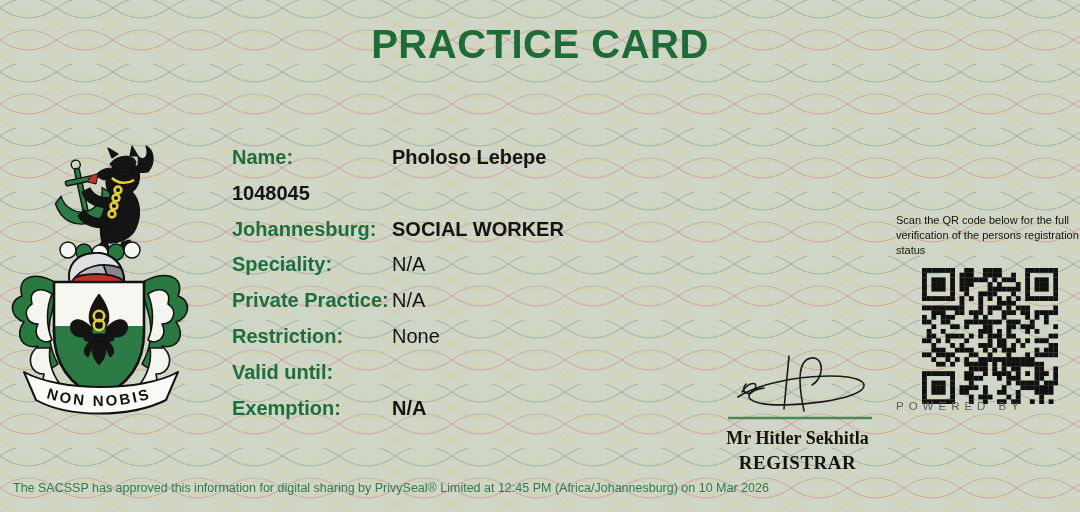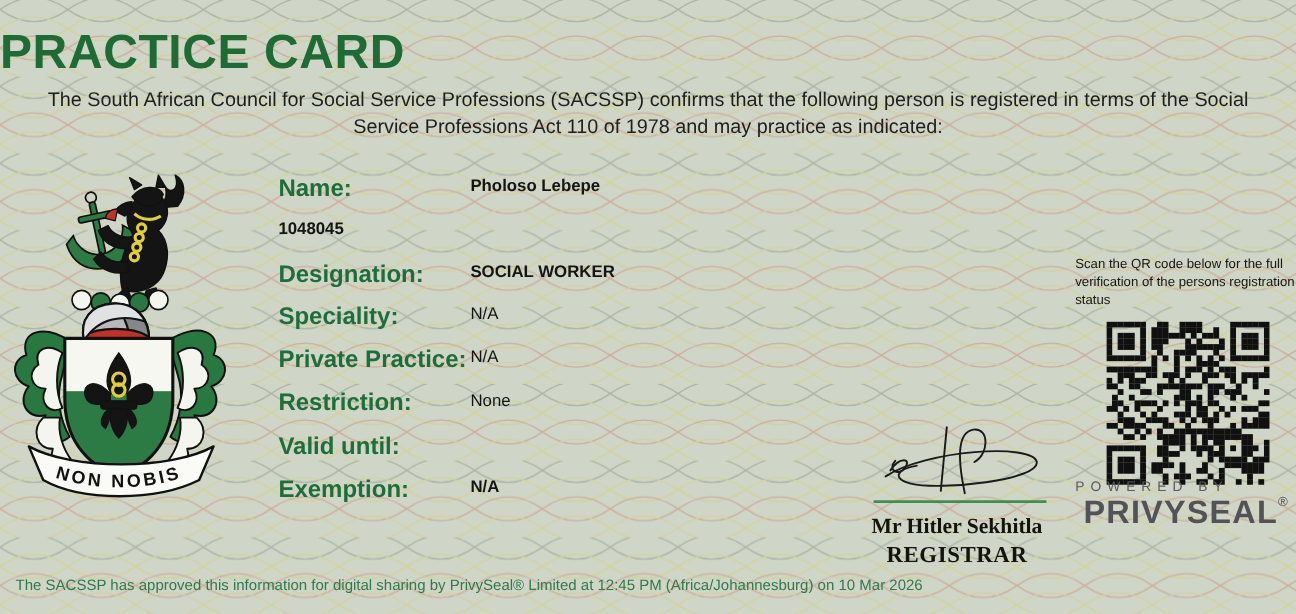--- a/index.html
+++ b/index.html
@@ -5,34 +5,34 @@
   html,body{margin:0;padding:0;}
   body{font-family:"Liberation Sans",sans-serif;}
   .card{
     position:relative;width:1080px;height:512px;overflow:hidden;
     background:#cfd5c7;
   }
   .waves{position:absolute;left:0;top:0;}
   .layer{position:absolute;}
 
   .title{
-    left:0;top:22px;width:1080px;text-align:left;
+    left:0;top:22px;width:1080px;text-align:center;
     font-size:40px;font-weight:bold;letter-spacing:.5px;color:#1d6b35;
   }
   .subtitle{
     left:0;top:72px;width:1080px;text-align:center;
     font-size:16.5px;line-height:23px;color:#1e1e1c;
   }
 
   .fields{left:208px;top:146px;}
   .field-row{display:flex;height:35.8px;align-items:flex-start;margin-left:24px;}
   .flabel{
     display:inline-block;width:160px;font-size:20px;font-weight:bold;color:#1e6e3c;
   }
-  .fvalue{font-size:14px;color:#141414;}
+  .fvalue{font-size:20px;color:#141414;}
   .fvalue.vbold{font-weight:bold;}
 
   .crest{left:6px;top:134px;}
 
   .verify-text{
     left:896px;top:213px;width:185px;text-align:left;
     font-size:11px;line-height:15px;color:#15150f;
   }
   .qr{left:922px;top:268px;}
   .powered{
@@ -77,24 +77,20 @@
           <path d="M0,40 Q28.25,60 56.5,40 T113,40" stroke="#cd9280"></path>
           <path d="M0,56 Q28.25,36 56.5,56 T113,56" stroke="#d6d07e"></path>
           <path d="M0,56 Q28.25,76 56.5,56 T113,56" stroke="#d6d07e"></path>
         </g>
       </pattern>
     </defs>
     <rect width="1080" height="512" fill="url(#wv)"></rect>
   </svg>
 
   <div class="layer title">PRACTICE CARD</div>
-  <div class="layer subtitle">
-    <div>The South African Council for Social Service Professions (SACSSP) confirms that the following person is registered in terms of the Social</div>
-    <div>Service Professions Act 110 of 1978 and may practice as indicated:</div>
-  </div>
 
   <svg class="layer crest" width="190" height="282" viewBox="0 0 190 282">
 
     <g stroke="#111" stroke-width="1.6" stroke-linejoin="round">
       <path d="M52,150 C30,136 10,142 16,162 C2,166 4,184 18,188 C8,200 16,216 32,212 C24,228 38,242 52,230 C44,216 40,196 46,178 Z" fill="#27793f"></path>
       <path d="M46,160 C34,152 22,156 26,170 C16,176 20,190 32,190 C26,202 36,212 46,206 C40,192 40,174 46,160 Z" fill="#f5f5f0"></path>
       <path d="M30,214 C20,224 24,240 38,240 C34,252 46,260 54,250 C46,240 42,226 44,214 Z" fill="#f5f5f0"></path>
 
       <path d="M134,150 C158,134 180,142 172,162 C186,166 184,184 170,188 C180,200 172,216 156,212 C164,228 150,242 136,230 C144,216 148,196 142,178 Z" fill="#27793f"></path>
       <path d="M142,160 C154,152 166,156 162,170 C172,176 168,190 156,190 C162,202 152,212 142,206 C148,192 148,174 142,160 Z" fill="#f5f5f0"></path>
@@ -180,21 +176,21 @@
 
   <div class="layer fields" id="fields">
       <div class="field-row">
         <span class="flabel">Name:</span>
         <span class="fvalue vbold">Pholoso Lebepe</span>
       </div>
       <div class="field-row">
         <span class="fvalue vbold">1048045</span>
       </div>
       <div class="field-row">
-        <span class="flabel">Designation:</span>
+        <span class="flabel">Johannesburg:</span>
         <span class="fvalue vbold">SOCIAL WORKER</span>
       </div>
       <div class="field-row">
         <span class="flabel">Speciality:</span>
         <span class="fvalue">N/A</span>
       </div>
       <div class="field-row">
         <span class="flabel">Private Practice:</span>
         <span class="fvalue">N/A</span>
       </div>
@@ -641,21 +637,20 @@
       <rect x="60.97" y="131.31" width="4.84" height="4.84" fill="#101010"></rect>
       <rect x="75.03" y="131.31" width="4.84" height="4.84" fill="#101010"></rect>
       <rect x="79.72" y="131.31" width="4.84" height="4.84" fill="#101010"></rect>
       <rect x="89.10" y="131.31" width="4.84" height="4.84" fill="#101010"></rect>
       <rect x="93.79" y="131.31" width="4.84" height="4.84" fill="#101010"></rect>
       <rect x="107.86" y="131.31" width="4.84" height="4.84" fill="#101010"></rect>
       <rect x="117.24" y="131.31" width="4.84" height="4.84" fill="#101010"></rect>
       <rect x="126.62" y="131.31" width="4.84" height="4.84" fill="#101010"></rect>
     </svg>
   <div class="layer powered">POWERED BY</div>
-  <div class="layer brand"><span>PRIVYSEAL</span><sup>®</sup></div>
 
   <svg class="layer signature" width="148" height="70" viewBox="0 0 148 70">
     <g fill="none" stroke="#1a1a1a" stroke-width="1.6" stroke-linecap="round">
       <path d="M16,40 C24,28 34,30 28,38 C23,45 13,40 20,32"></path>
       <path d="M12,45 C45,23 135,17 138,33 C140,48 58,57 33,51 C17,47 21,39 38,36"></path>
       <path d="M63,4 L58,57"></path>
       <path d="M78,59 C71,26 73,8 85,6 C99,4 98,27 86,33"></path>
     </g>
     <line x1="2" y1="66" x2="146" y2="66" stroke="#3f8f55" stroke-width="2.4"></line>
   </svg>

